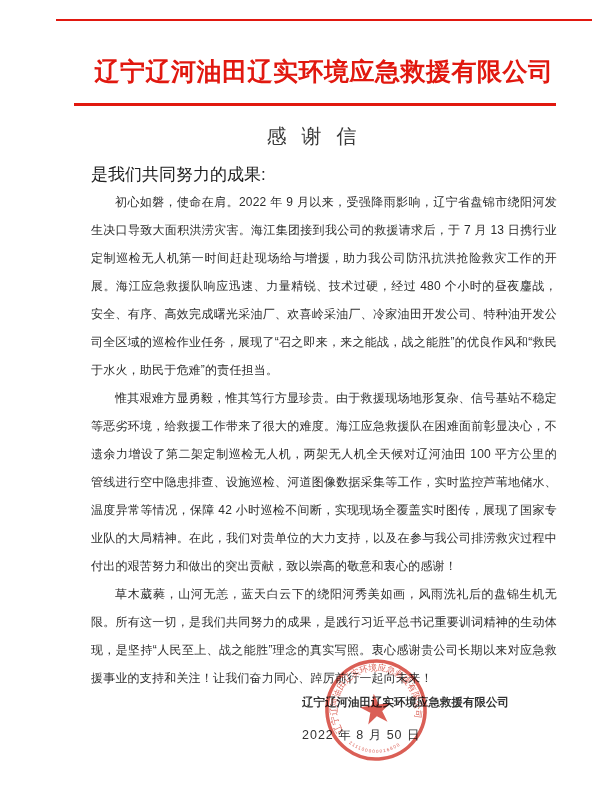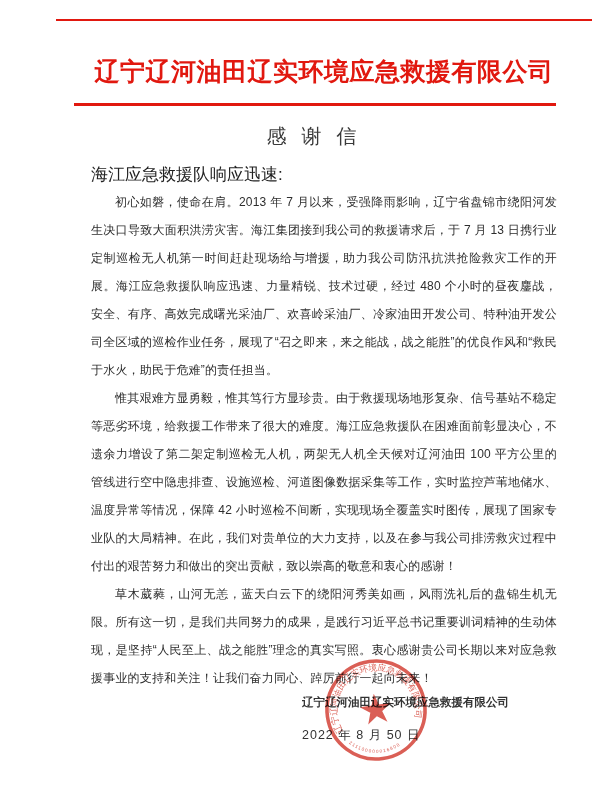--- a/index.html
+++ b/index.html
@@ -86,22 +86,22 @@
 
   <div class="top-rule"></div>
 
   <div class="letterhead">辽宁辽河油田辽实环境应急救援有限公司</div>
 
   <div class="thick-rule"></div>
 
   <div class="letter-title">感 谢 信</div>
 
   <div class="body-block">
-    <div class="salutation">海江应急救援队响应迅速:</div>
-    <p>初心如磐，使命在肩。2013 年 7 月以来，受强降雨影响，辽宁省盘锦市绕阳河发生决口导致大面积洪涝灾害。海江集团接到我公司的救援请求后，于 7 月 13 日携行业定制巡检无人机第一时间赶赴现场给与增援，助力我公司防汛抗洪抢险救灾工作的开展。海江应急救援队响应迅速、力量精锐、技术过硬，经过 480 个小时的昼夜鏖战，安全、有序、高效完成曙光采油厂、欢喜岭采油厂、冷家油田开发公司、特种油开发公司全区域的巡检作业任务，展现了“召之即来，来之能战，战之能胜”的优良作风和“救民于水火，助民于危难”的责任担当。</p>
+    <div class="salutation">是我们共同努力的成果:</div>
+    <p>初心如磐，使命在肩。2022 年 9 月以来，受强降雨影响，辽宁省盘锦市绕阳河发生决口导致大面积洪涝灾害。海江集团接到我公司的救援请求后，于 7 月 13 日携行业定制巡检无人机第一时间赶赴现场给与增援，助力我公司防汛抗洪抢险救灾工作的开展。海江应急救援队响应迅速、力量精锐、技术过硬，经过 480 个小时的昼夜鏖战，安全、有序、高效完成曙光采油厂、欢喜岭采油厂、冷家油田开发公司、特种油开发公司全区域的巡检作业任务，展现了“召之即来，来之能战，战之能胜”的优良作风和“救民于水火，助民于危难”的责任担当。</p>
     <p>惟其艰难方显勇毅，惟其笃行方显珍贵。由于救援现场地形复杂、信号基站不稳定等恶劣环境，给救援工作带来了很大的难度。海江应急救援队在困难面前彰显决心，不遗余力增设了第二架定制巡检无人机，两架无人机全天候对辽河油田 100 平方公里的管线进行空中隐患排查、设施巡检、河道图像数据采集等工作，实时监控芦苇地储水、温度异常等情况，保障 42 小时巡检不间断，实现现场全覆盖实时图传，展现了国家专业队的大局精神。在此，我们对贵单位的大力支持，以及在参与我公司排涝救灾过程中付出的艰苦努力和做出的突出贡献，致以崇高的敬意和衷心的感谢！</p>
     <p>草木葳蕤，山河无恙，蓝天白云下的绕阳河秀美如画，风雨洗礼后的盘锦生机无限。所有这一切，是我们共同努力的成果，是践行习近平总书记重要训词精神的生动体现，是坚持“人民至上、战之能胜”理念的真实写照。衷心感谢贵公司长期以来对应急救援事业的支持和关注！让我们奋力同心、踔厉前行一起向未来！</p>
   </div>
 
   <div class="signature-block">
     <div class="signature-company">辽宁辽河油田辽实环境应急救援有限公司</div>
     <div class="signature-date">2022 年 8 月 50 日</div>
   </div>
 
   <div class="stamp">

